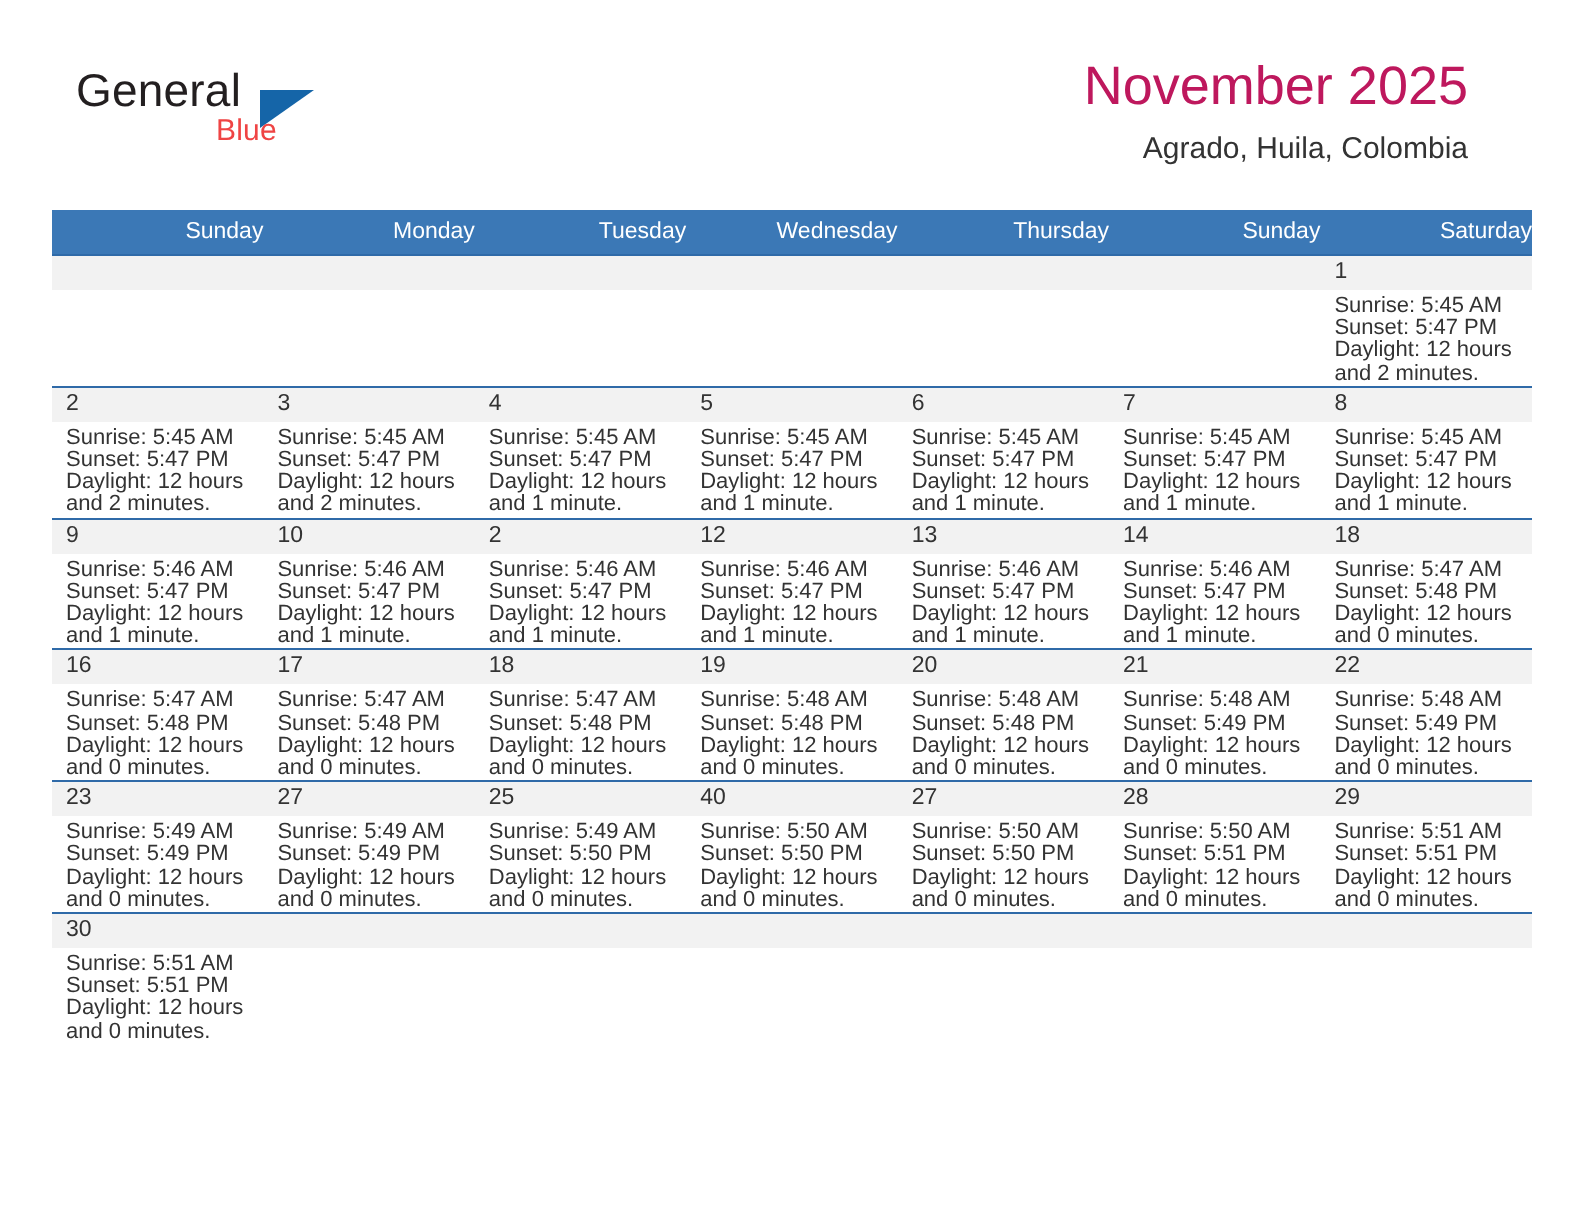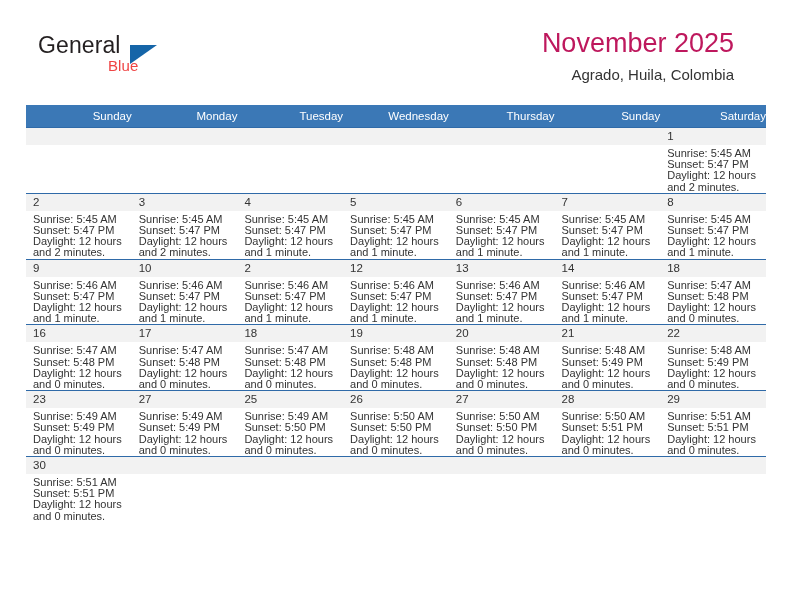--- a/index.html
+++ b/index.html
@@ -492,21 +492,21 @@
               <div class="cell-lines">
                 <div>Sunrise: 5:49 AM</div>
                 <div>Sunset: 5:50 PM</div>
                 <div>Daylight: 12 hours</div>
                 <div>and 0 minutes.</div>
               </div>
             </div>
           </td>
           <td>
             <div class="cell-inner">
-              <div class="daynum-band">26</div>
+              <div class="daynum-band">40</div>
               <div class="cell-lines">
                 <div>Sunrise: 5:50 AM</div>
                 <div>Sunset: 5:50 PM</div>
                 <div>Daylight: 12 hours</div>
                 <div>and 0 minutes.</div>
               </div>
             </div>
           </td>
           <td>
             <div class="cell-inner">

